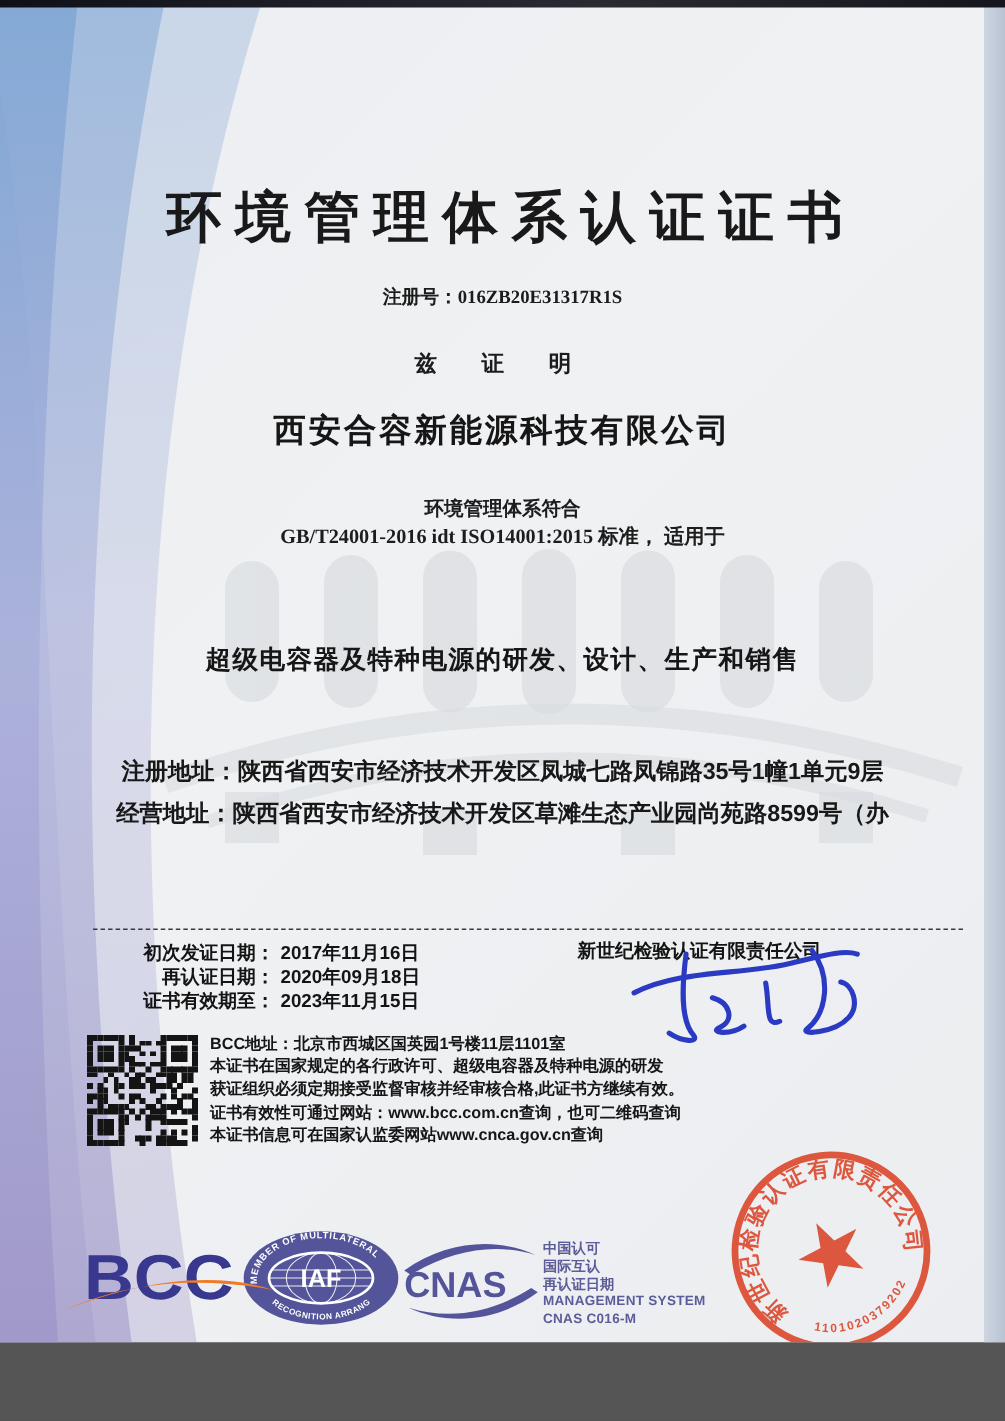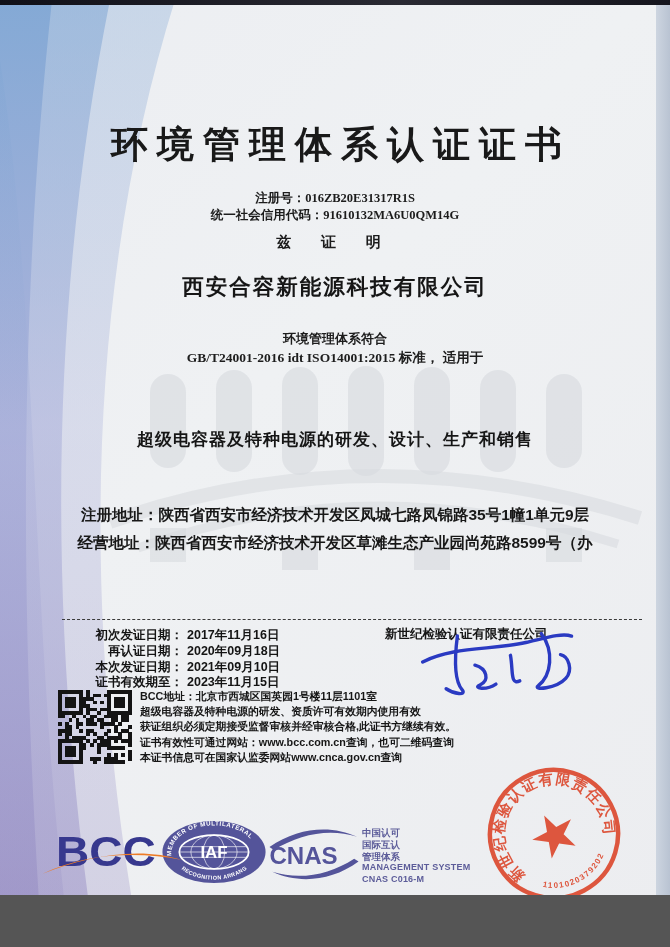--- a/index.html
+++ b/index.html
@@ -84,21 +84,20 @@
       <rect x="546" y="528" width="36" height="34"></rect>
     </g>
     <g fill="none" stroke="#d8dbdf" opacity="0.55">
       <path d="M110,522 Q370,432 640,518" stroke-width="14"></path>
       <path d="M138,548 Q370,466 618,544" stroke-width="9"></path>
     </g>
   </svg>
 
   <div class="abs ctr title z1">环境管理体系认证证书</div>
   <div class="abs ctr regline z1">注册号：016ZB20E31317R1S</div>
-  <div class="abs ctr regline regline2 z1">统一社会信用代码：91610132MA6U0QM14G</div>
   <div class="abs ctr certify z1">兹 证 明</div>
   <div class="abs ctr company z1">西安合容新能源科技有限公司</div>
   <div class="abs ctr conform1 z1">环境管理体系符合</div>
   <div class="abs ctr conform2 z1">GB/T24001-2016 idt ISO14001:2015 标准，  适用于</div>
   <div class="abs ctr scope z1">超级电容器及特种电源的研发、设计、生产和销售</div>
 
   <div class="abs ctr addr z1">
     <div>注册地址：陕西省西安市经济技术开发区凤城七路凤锦路35号1幢1单元9层</div>
     <div>经营地址：陕西省西安市经济技术开发区草滩生态产业园尚苑路8599号（办</div>
   </div>
@@ -106,24 +105,20 @@
   <div class="abs dotted"></div>
 
   <div class="abs dates">
     <div class="row">
         <span class="lab">初次发证日期：</span>
         <span class="val">2017年11月16日</span>
       </div>
     <div class="row">
         <span class="lab">再认证日期：</span>
         <span class="val">2020年09月18日</span>
-      </div>
-    <div class="row">
-        <span class="lab">本次发证日期：</span>
-        <span class="val">2021年09月10日</span>
       </div>
     <div class="row">
         <span class="lab">证书有效期至：</span>
         <span class="val">2023年11月15日</span>
       </div>
   </div>
 
   <div class="abs issuer">
     <div>新世纪检验认证有限责任公司</div>
   </div>
@@ -371,21 +366,21 @@
         <div style="position:absolute;left:49.33333333333333px;top:70.47619047619048px;width:3.8238095238095235px;height:3.8238095238095235px;background:#141414"></div>
         <div style="position:absolute;left:52.857142857142854px;top:70.47619047619048px;width:3.8238095238095235px;height:3.8238095238095235px;background:#141414"></div>
         <div style="position:absolute;left:56.38095238095238px;top:70.47619047619048px;width:3.8238095238095235px;height:3.8238095238095235px;background:#141414"></div>
         <div style="position:absolute;left:59.904761904761905px;top:70.47619047619048px;width:3.8238095238095235px;height:3.8238095238095235px;background:#141414"></div>
         <div style="position:absolute;left:63.42857142857143px;top:70.47619047619048px;width:3.8238095238095235px;height:3.8238095238095235px;background:#141414"></div>
       </div>
     </div>
 
   <div class="abs fineprint">
     <div>BCC地址：北京市西城区国英园1号楼11层1101室</div>
-    <div>超级电容器及特种电源的研发、资质许可有效期内使用有效</div>
+    <div>本证书在国家规定的各行政许可、超级电容器及特种电源的研发</div>
     <div>获证组织必须定期接受监督审核并经审核合格,此证书方继续有效。</div>
     <div>证书有效性可通过网站：www.bcc.com.cn查询，也可二维码查询</div>
     <div>本证书信息可在国家认监委网站www.cnca.gov.cn查询</div>
   </div>
 
   <div class="abs bcc-text">BCC</div>
   <svg class="abs bcc-swoosh" width="145" height="32" viewBox="0 0 145 32">
     <path d="M2,28 C48,6 100,6 142,14 C100,0 46,10 2,28 Z" fill="#ee7c27"></path>
   </svg>
 
@@ -408,21 +403,21 @@
 
   <svg class="abs cnas" width="92" height="62" viewBox="0 0 126 70">
     <path d="M2,24 C42,-4 88,-6 122,10 C84,-2 44,6 8,28 Z" fill="#54549a"></path>
     <path d="M124,44 C86,72 40,74 6,58 C44,70 84,62 118,40 Z" fill="#54549a"></path>
     <text x="2" y="48" font-size="33" font-weight="900" fill="#54549a">CNAS</text>
   </svg>
 
   <div class="abs cnas-block">
     <div>中国认可</div>
     <div>国际互认</div>
-    <div>管理体系</div>
+    <div>再认证日期</div>
     <div class="en">MANAGEMENT SYSTEM</div>
     <div class="en">CNAS C016-M</div>
   </div>
 
   <svg class="abs seal" width="160" height="160" viewBox="0 0 160 160">
     <defs>
       <path id="sealTop" d="M 36.7 105 A 50 50 0 1 1 123.3 105"></path>
       <path id="sealBot" d="M 41.8 118.2 A 54 54 0 0 0 118.2 118.2"></path>
     </defs>
     <g transform="rotate(-28 80 80)">

